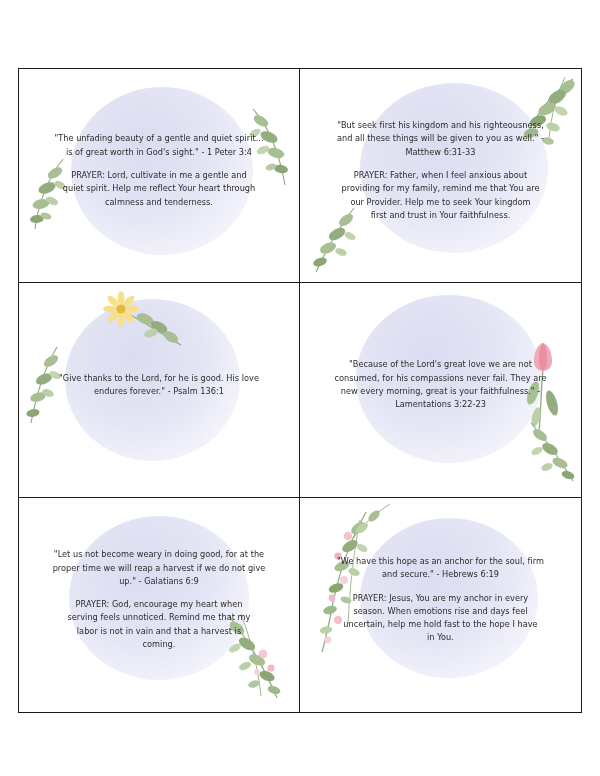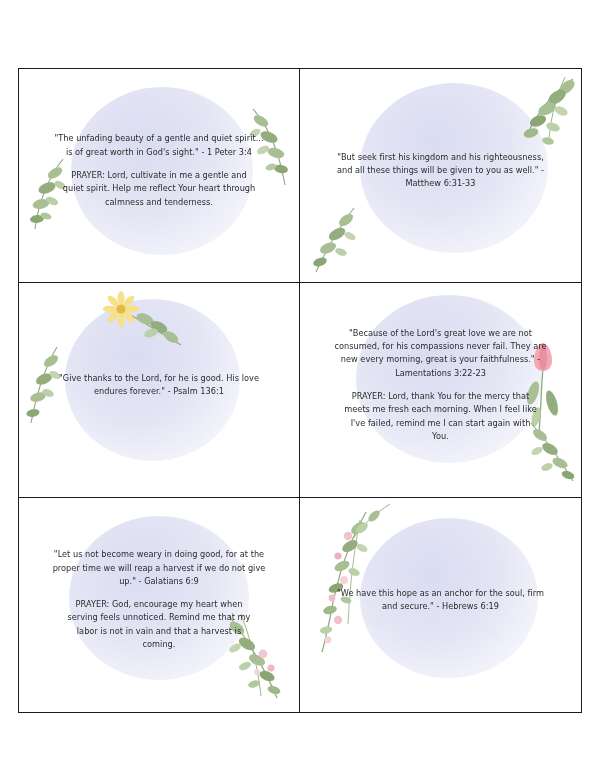--- a/index.html
+++ b/index.html
@@ -135,20 +135,21 @@
         <ellipse cx="40" cy="16" rx="8" ry="4.5" fill="#a8bf94" transform="rotate(-36 40 16)"></ellipse>
         <ellipse cx="31" cy="30" rx="9" ry="5" fill="#93ad7e" transform="rotate(-30 31 30)"></ellipse>
         <ellipse cx="22" cy="44" rx="8.5" ry="4.8" fill="#a8bf94" transform="rotate(-24 22 44)"></ellipse>
         <ellipse cx="14" cy="58" rx="7" ry="4" fill="#8aa673" transform="rotate(-18 14 58)"></ellipse>
         <ellipse cx="44" cy="32" rx="6" ry="3.4" fill="#c3d5b0" transform="rotate(26 44 32)"></ellipse>
         <ellipse cx="35" cy="48" rx="6" ry="3.4" fill="#bcd0a8" transform="rotate(20 35 48)"></ellipse>
       </svg>
 
       <div class="card-text">
         <p class="verse">"But seek first his kingdom and his righteousness, and all these things will be given to you as well." - Matthew 6:31-33</p>
+        <p class="prayer">PRAYER: Father, when I feel anxious about providing for my family, remind me that You are our Provider. Help me to seek Your kingdom first and trust in Your faithfulness.</p>
       </div>
     </div>
 
     <div class="cell">
       <div class="blob b3"></div>
 
       <svg class="deco" style="left:74px; top:6px;" width="96" height="70" viewBox="0 0 96 70">
         <path d="M30 22 C46 30 64 42 88 56" stroke="#8fa87c" stroke-width="1.2" fill="none"></path>
         <ellipse cx="52" cy="30" rx="9" ry="5" fill="#a8bf94" transform="rotate(24 52 30)"></ellipse>
         <ellipse cx="66" cy="38" rx="9" ry="5" fill="#93ad7e" transform="rotate(28 66 38)"></ellipse>
@@ -203,21 +204,20 @@
         <ellipse cx="15" cy="16" rx="8" ry="4.4" fill="#a8bf94" transform="rotate(36 15 16)"></ellipse>
         <ellipse cx="25" cy="30" rx="8.6" ry="4.8" fill="#93ad7e" transform="rotate(30 25 30)"></ellipse>
         <ellipse cx="35" cy="44" rx="8" ry="4.5" fill="#a8bf94" transform="rotate(24 35 44)"></ellipse>
         <ellipse cx="43" cy="56" rx="6.6" ry="3.8" fill="#8aa673" transform="rotate(20 43 56)"></ellipse>
         <ellipse cx="12" cy="32" rx="6" ry="3.4" fill="#c3d5b0" transform="rotate(-28 12 32)"></ellipse>
         <ellipse cx="22" cy="48" rx="6" ry="3.4" fill="#bcd0a8" transform="rotate(-22 22 48)"></ellipse>
       </svg>
 
       <div class="card-text">
         <p class="verse">"Because of the Lord's great love we are not consumed, for his compassions never fail. They are new every morning, great is your faithfulness." - Lamentations 3:22-23</p>
-        <p class="prayer">PRAYER: Lord, thank You for the mercy that meets me fresh each morning. When I feel like I've failed, remind me I can start again with You.</p>
       </div>
     </div>
 
     <div class="cell row-last">
       <div class="blob b5"></div>
 
       <svg class="deco" style="right:4px; bottom:6px;" width="74" height="96" viewBox="0 0 74 96">
         <path d="M8 6 C24 26 40 50 56 88" stroke="#8fa87c" stroke-width="1.2" fill="none"></path>
         <path d="M20 4 C28 26 36 50 40 86" stroke="#9db58a" stroke-width="1" fill="none"></path>
         <ellipse cx="16" cy="18" rx="8.5" ry="4.8" fill="#a8bf94" transform="rotate(38 16 18)"></ellipse>
@@ -267,17 +267,18 @@
       </svg>
 
       <svg class="deco" style="left:48px; top:2px;" width="46" height="46" viewBox="0 0 46 46">
         <path d="M4 40 C14 26 26 14 42 4" stroke="#9db58a" stroke-width="1" fill="none"></path>
         <ellipse cx="14" cy="28" rx="7" ry="3.8" fill="#bcd0a8" transform="rotate(-40 14 28)"></ellipse>
         <ellipse cx="26" cy="16" rx="7" ry="3.8" fill="#a8bf94" transform="rotate(-44 26 16)"></ellipse>
       </svg>
 
       <div class="card-text">
         <p class="verse">"We have this hope as an anchor for the soul, firm and secure." - Hebrews 6:19</p>
+        <p class="prayer">PRAYER: Jesus, You are my anchor in every season. When emotions rise and days feel uncertain, help me hold fast to the hope I have in You.</p>
       </div>
     </div>
 
   </div>
 </div>
 
 </body></html>

